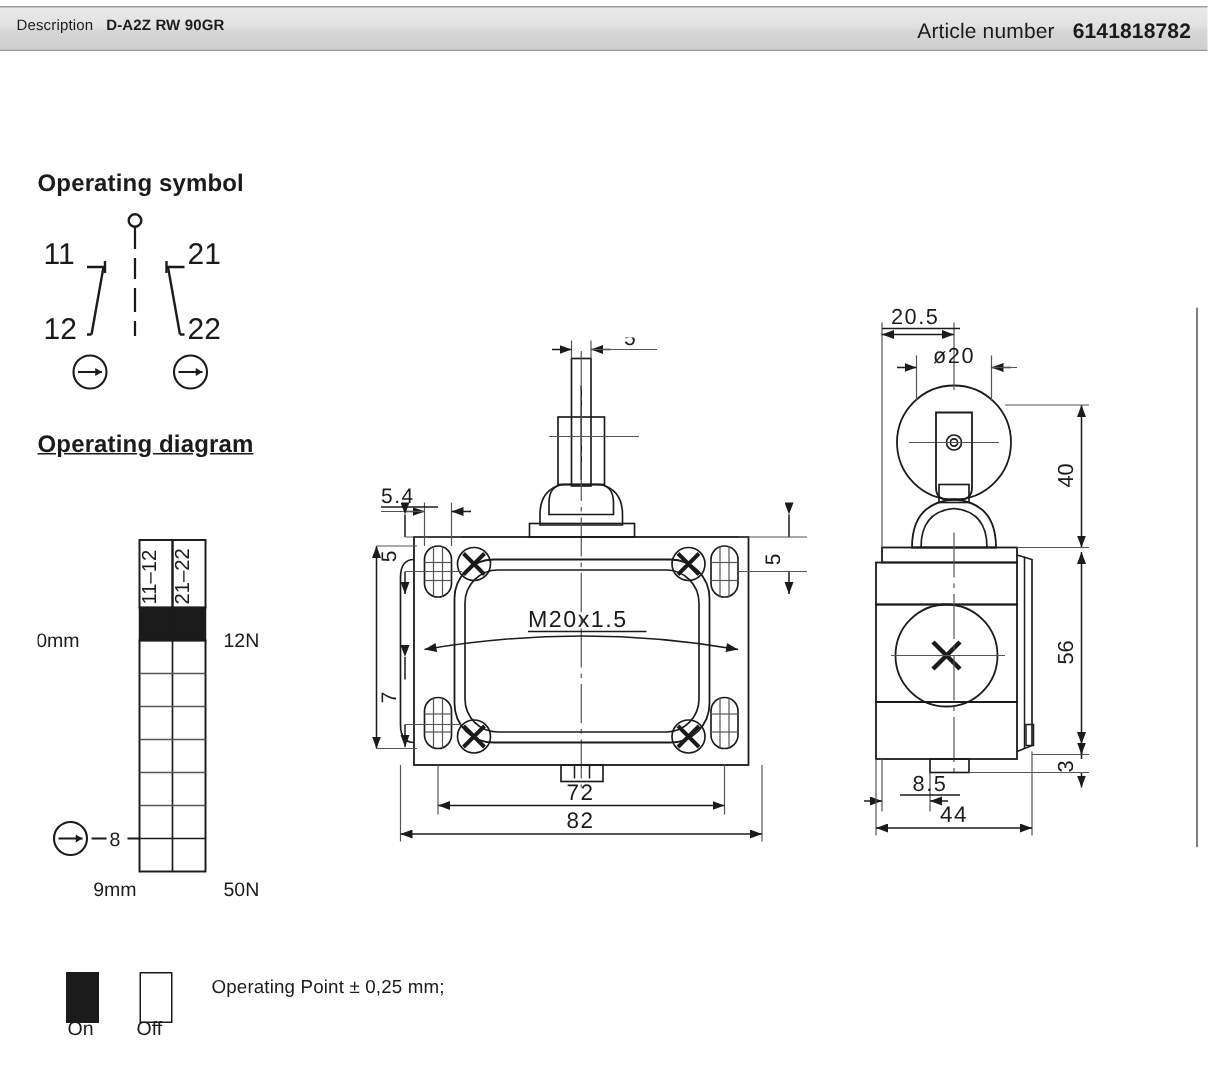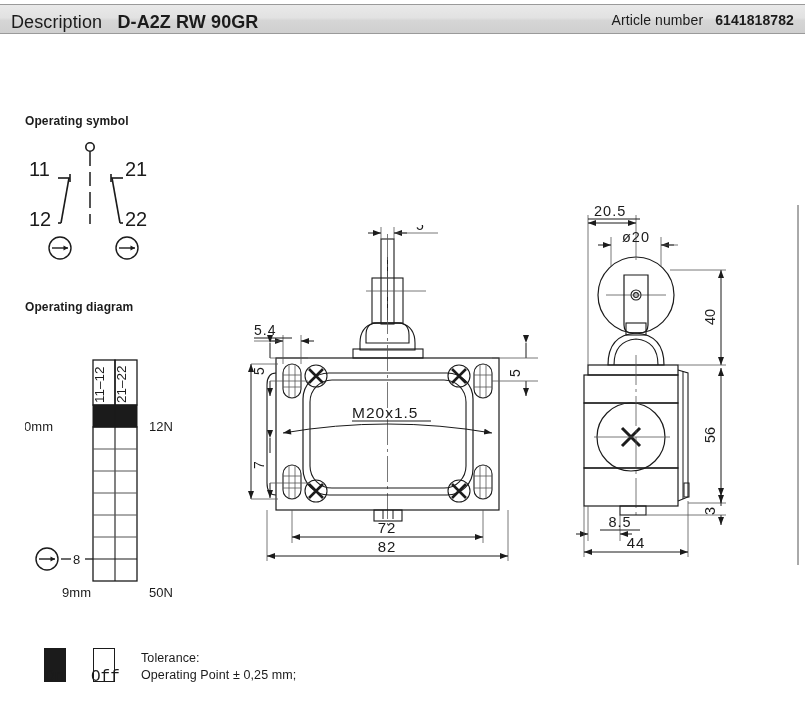--- a/index.html
+++ b/index.html
@@ -14,48 +14,48 @@
   
   .header-bar{
     position:absolute;left:0;top:4px;width:805px;height:30px;
     background:linear-gradient(to bottom,#e9e9e9 0%,#e2e2e2 45%,#d6d6d6 55%,#cfcfcf 100%);
     border-top:1px solid #9a9a9a;
     border-bottom:1px solid #9a9a9a;
     box-sizing:border-box;
   }
   .header-left{
     position:absolute;left:11px;top:7px;
-    font-size:18px;letter-spacing:.1px;white-space:nowrap;
+    font-size:10px;letter-spacing:.1px;white-space:nowrap;
   }
   .header-right{
     position:absolute;right:11px;top:7px;
     font-size:14px;letter-spacing:.1px;white-space:nowrap;
   }
   .hdr-strong{font-weight:bold;}
   .hdr-lbl{font-weight:normal;}
 
   
   .sect-title{
-    position:absolute;font-size:12px;font-weight:bold;letter-spacing:.1px;
+    position:absolute;font-size:16px;font-weight:bold;letter-spacing:.1px;
   }
   #t-sym{left:25px;top:114px;}
-  #t-diag{left:25px;top:300px;}
+  #t-diag{left:25px;top:288px;text-decoration:underline;}
 
   
   svg{display:block;}
   .ln{stroke:#1b1b1b;fill:none;}
   .lnm{stroke:#555;fill:none;}
   .txt{font-family:"Liberation Sans",sans-serif;fill:#1b1b1b;}
 
   
   .legend-wrap{position:absolute;left:44px;top:648px;}
   .sw{position:absolute;width:22px;height:34px;box-sizing:border-box;}
   .sw-on{left:0;top:0;background:#1b1b1b;border:1px solid #1b1b1b;}
   .sw-off{left:49px;top:0;background:#fff;border:1.3px solid #1b1b1b;}
-  .sw-cap{position:absolute;top:20px;font-size:16px;font-family:Liberation Mono, monospace;}
+  .sw-cap{position:absolute;top:30px;font-size:13px;}
   .cap-on{left:1px;}
   .cap-off{left:47px;}
   .tol{
     position:absolute;left:141px;top:650px;
     font-size:12.5px;line-height:17px;white-space:nowrap;
   }
   .tol div{letter-spacing:.1px;}
 </style>
 </head>
 <body>
@@ -145,21 +145,20 @@
   <text class="txt" x="48" y="214" font-size="13">8</text>
 </svg>
 
 <div class="legend-wrap">
   <div class="sw sw-on"></div>
   <div class="sw-cap cap-on">On</div>
   <div class="sw sw-off"></div>
   <div class="sw-cap cap-off">Off</div>
 </div>
 <div class="tol">
-  <div>Tolerance:</div>
   <div>Operating Point ± 0,25 mm;</div>
 </div>
 
 <svg style="position:absolute;left:248px;top:225px;" width="300" height="345" viewBox="0 0 300 345">
   <defs>
     <marker id="ar" markerWidth="9" markerHeight="9" refX="8" refY="3" orient="auto">
       <path d="M0,0 L8,3 L0,6 z" fill="#1b1b1b"></path>
     </marker>
     <marker id="arS" markerWidth="9" markerHeight="9" refX="0" refY="3" orient="auto">
       <path d="M8,0 L0,3 L8,6 z" fill="#1b1b1b"></path>

